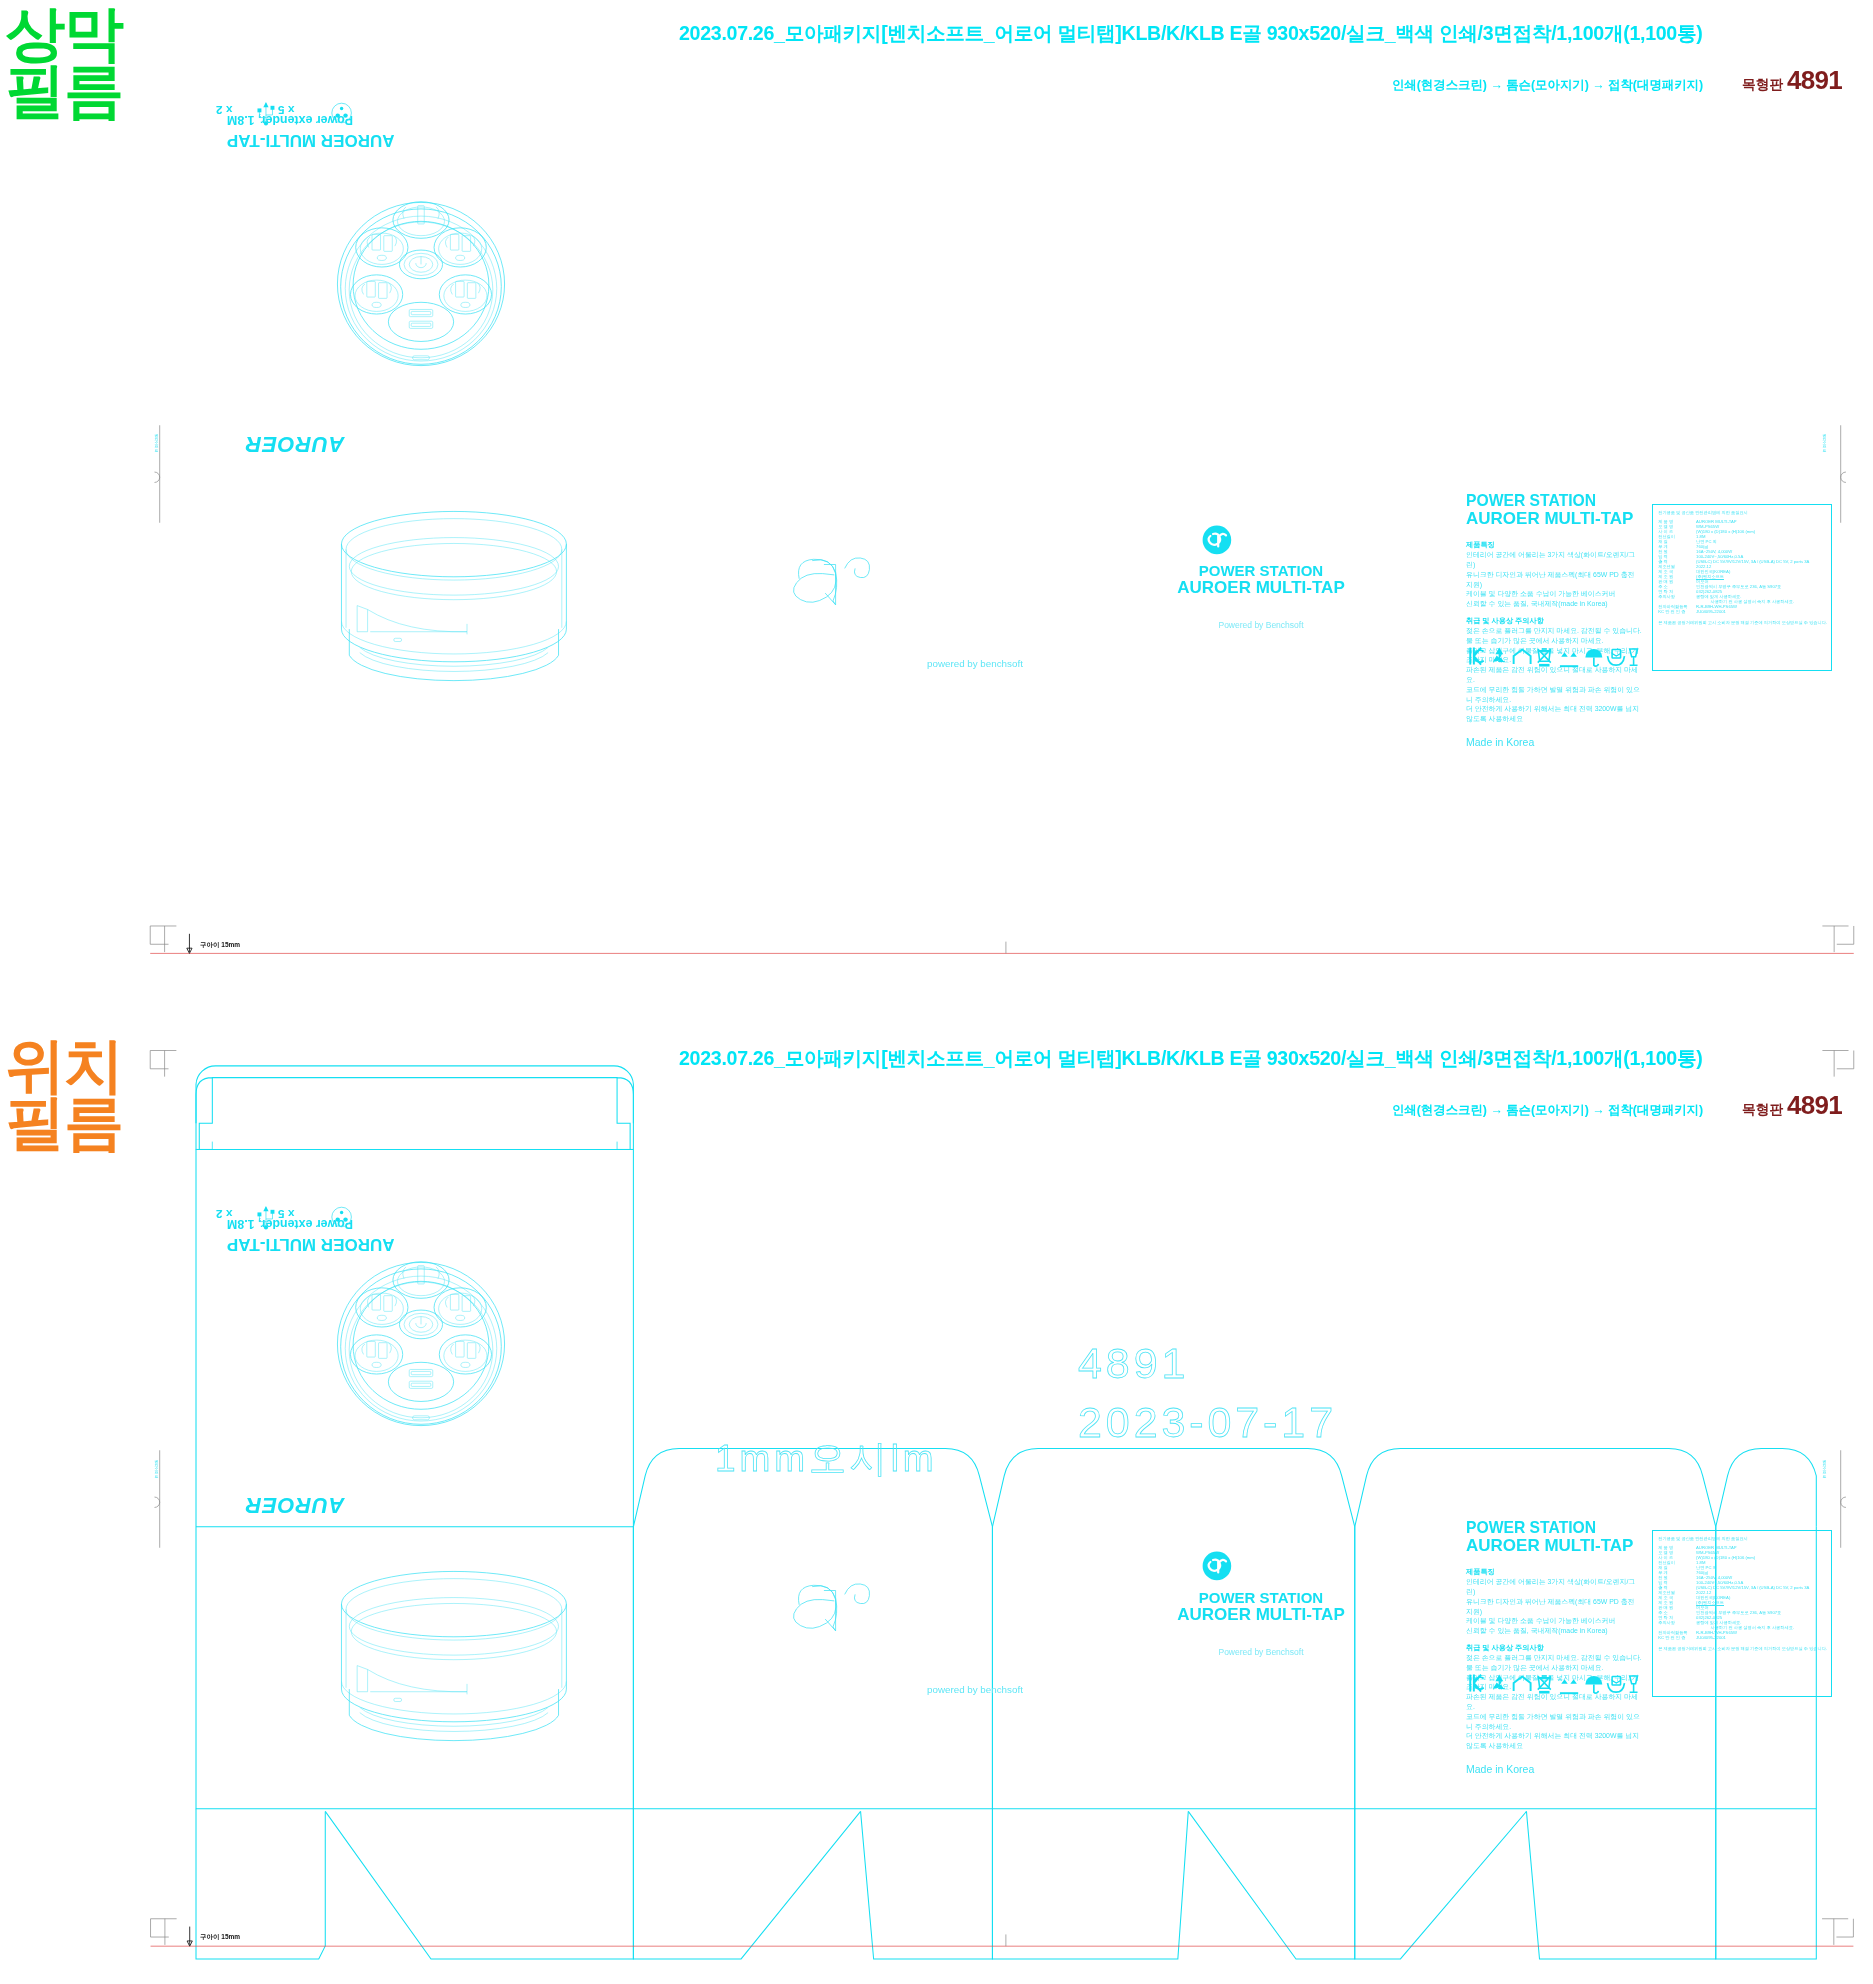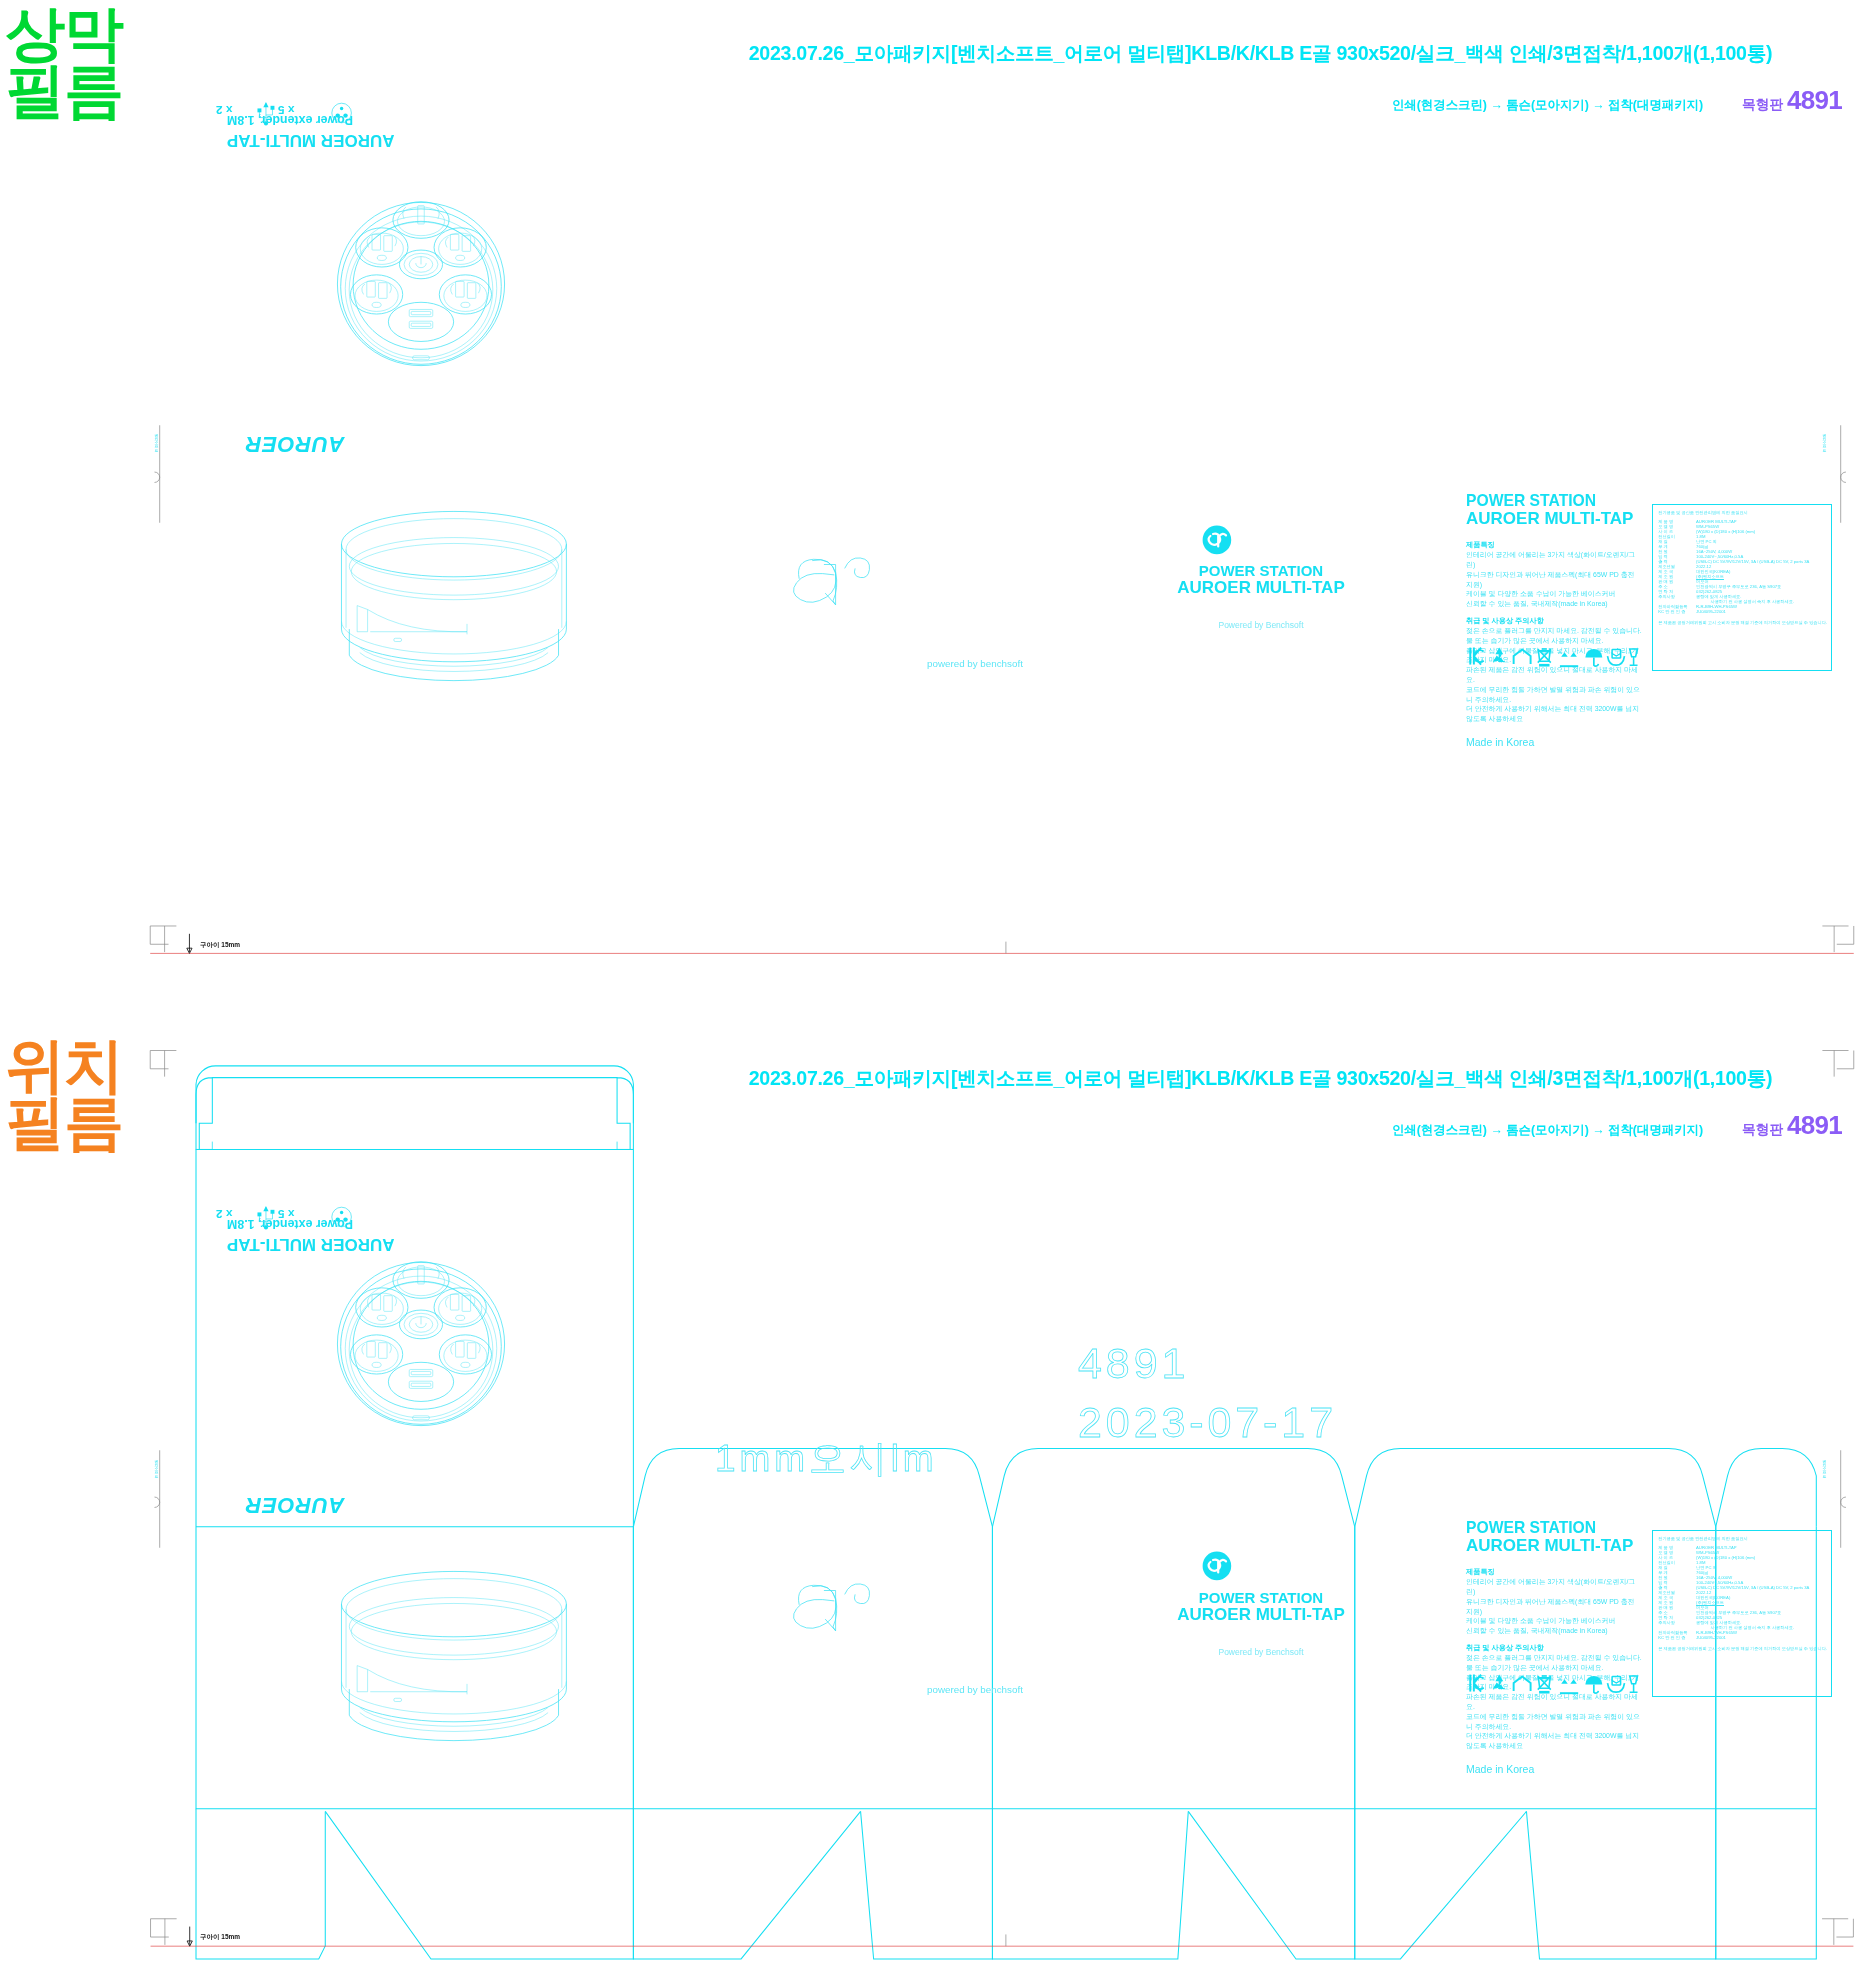--- a/index.html
+++ b/index.html
@@ -16,23 +16,23 @@
   .filmLabel .row { display:block; white-space:nowrap; }
   #film-top    { left:5.2px;  top:5.2px;   font-size:60px; color:#00d833; }
   #film-bottom { left:5.2px;  top:1037px; font-size:60px; color:#f58220; }
 
   
   .hdrLine1 {
     font-size:19.6px; font-weight:bold; color:#00e5f5; white-space:nowrap;
     letter-spacing:-0.3px;
   }
   .hdrLine2 { font-size:12.4px; font-weight:bold; color:#00e5f5; white-space:nowrap; }
-  .hdrPlate { font-size:13.7px; font-weight:bold; color:#8b5cf6; white-space:nowrap; }
+  .hdrPlate { font-size:13.7px; font-weight:bold; color:#7f1d1d; white-space:nowrap; }
   .hdrPlate b { font-size:26px; letter-spacing:-0.7px; }
-  .hdrWrap { text-align:center;margin-top:20px; }
+  .hdrWrap { text-align:left; }
 
   
   .psTitle { color:#15dff2; font-weight:bold; line-height:1.08; white-space:nowrap; }
 
   .featHead { color:#15dff2; font-weight:bold; }
   .featLine { color:#3fe2f4; }
 
   .specBox { border:0.7px solid #15dff2; }
   .specLine { color:#3fe2f4; white-space:nowrap; }
 

